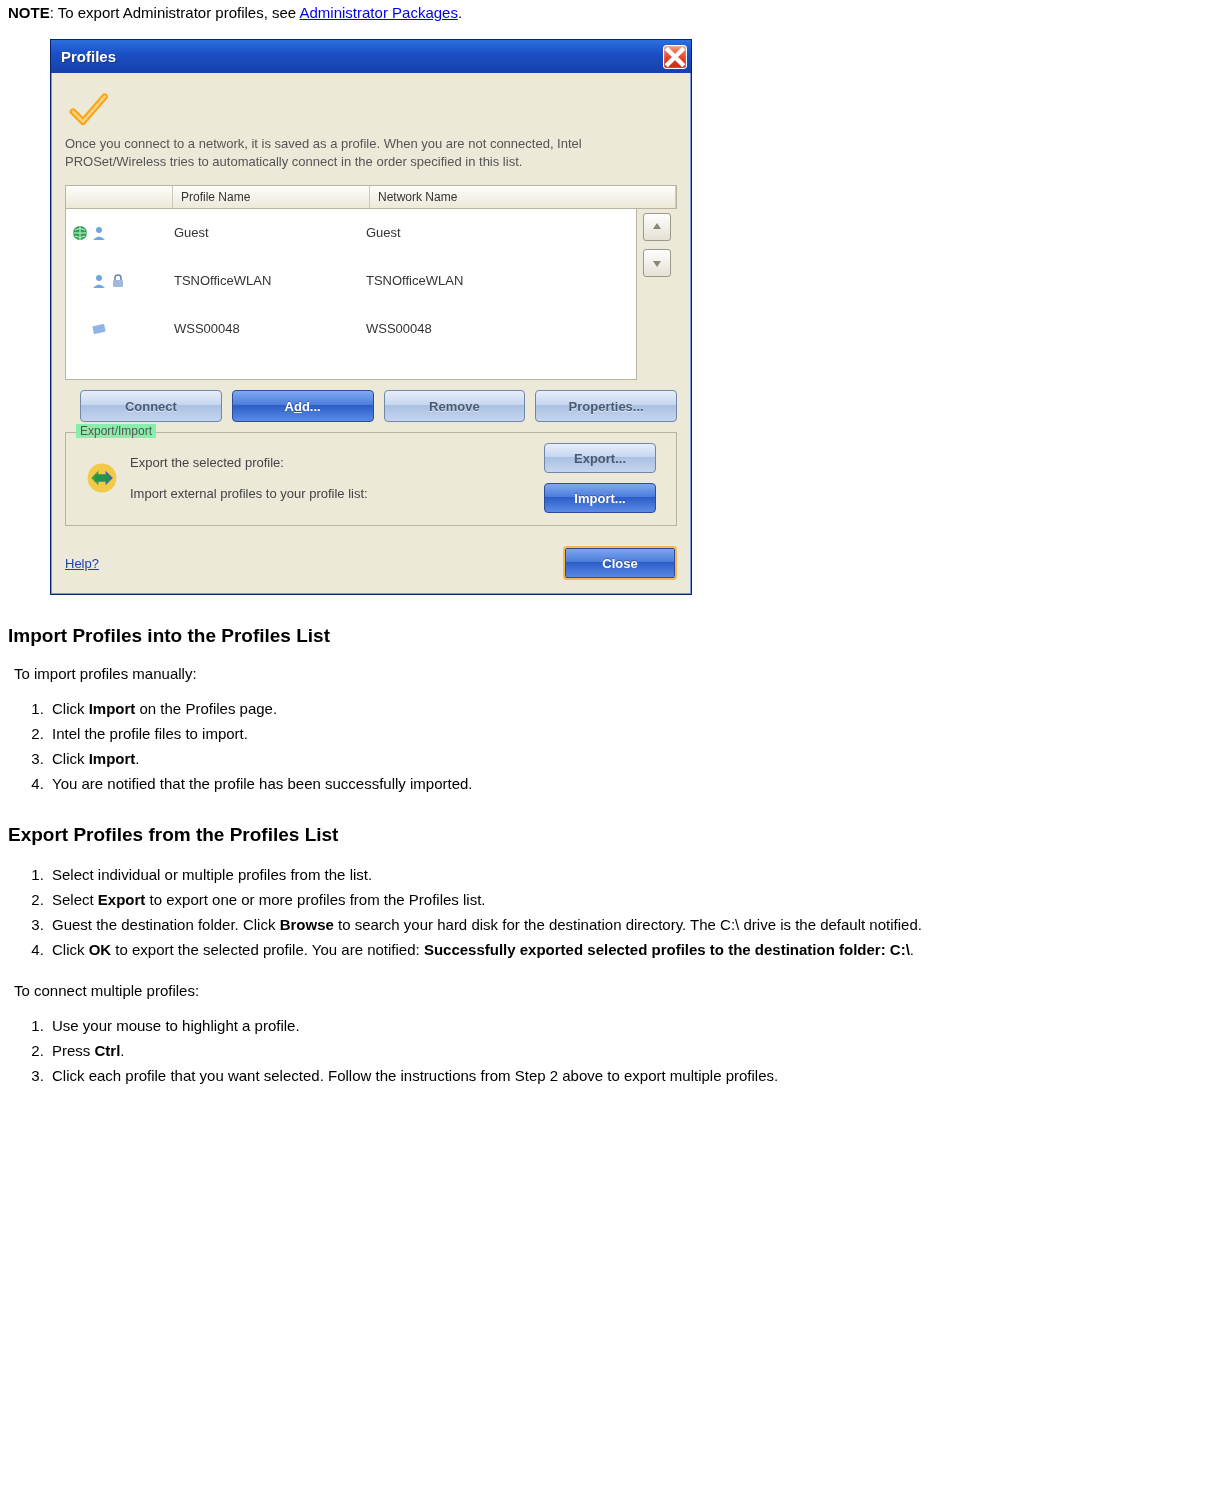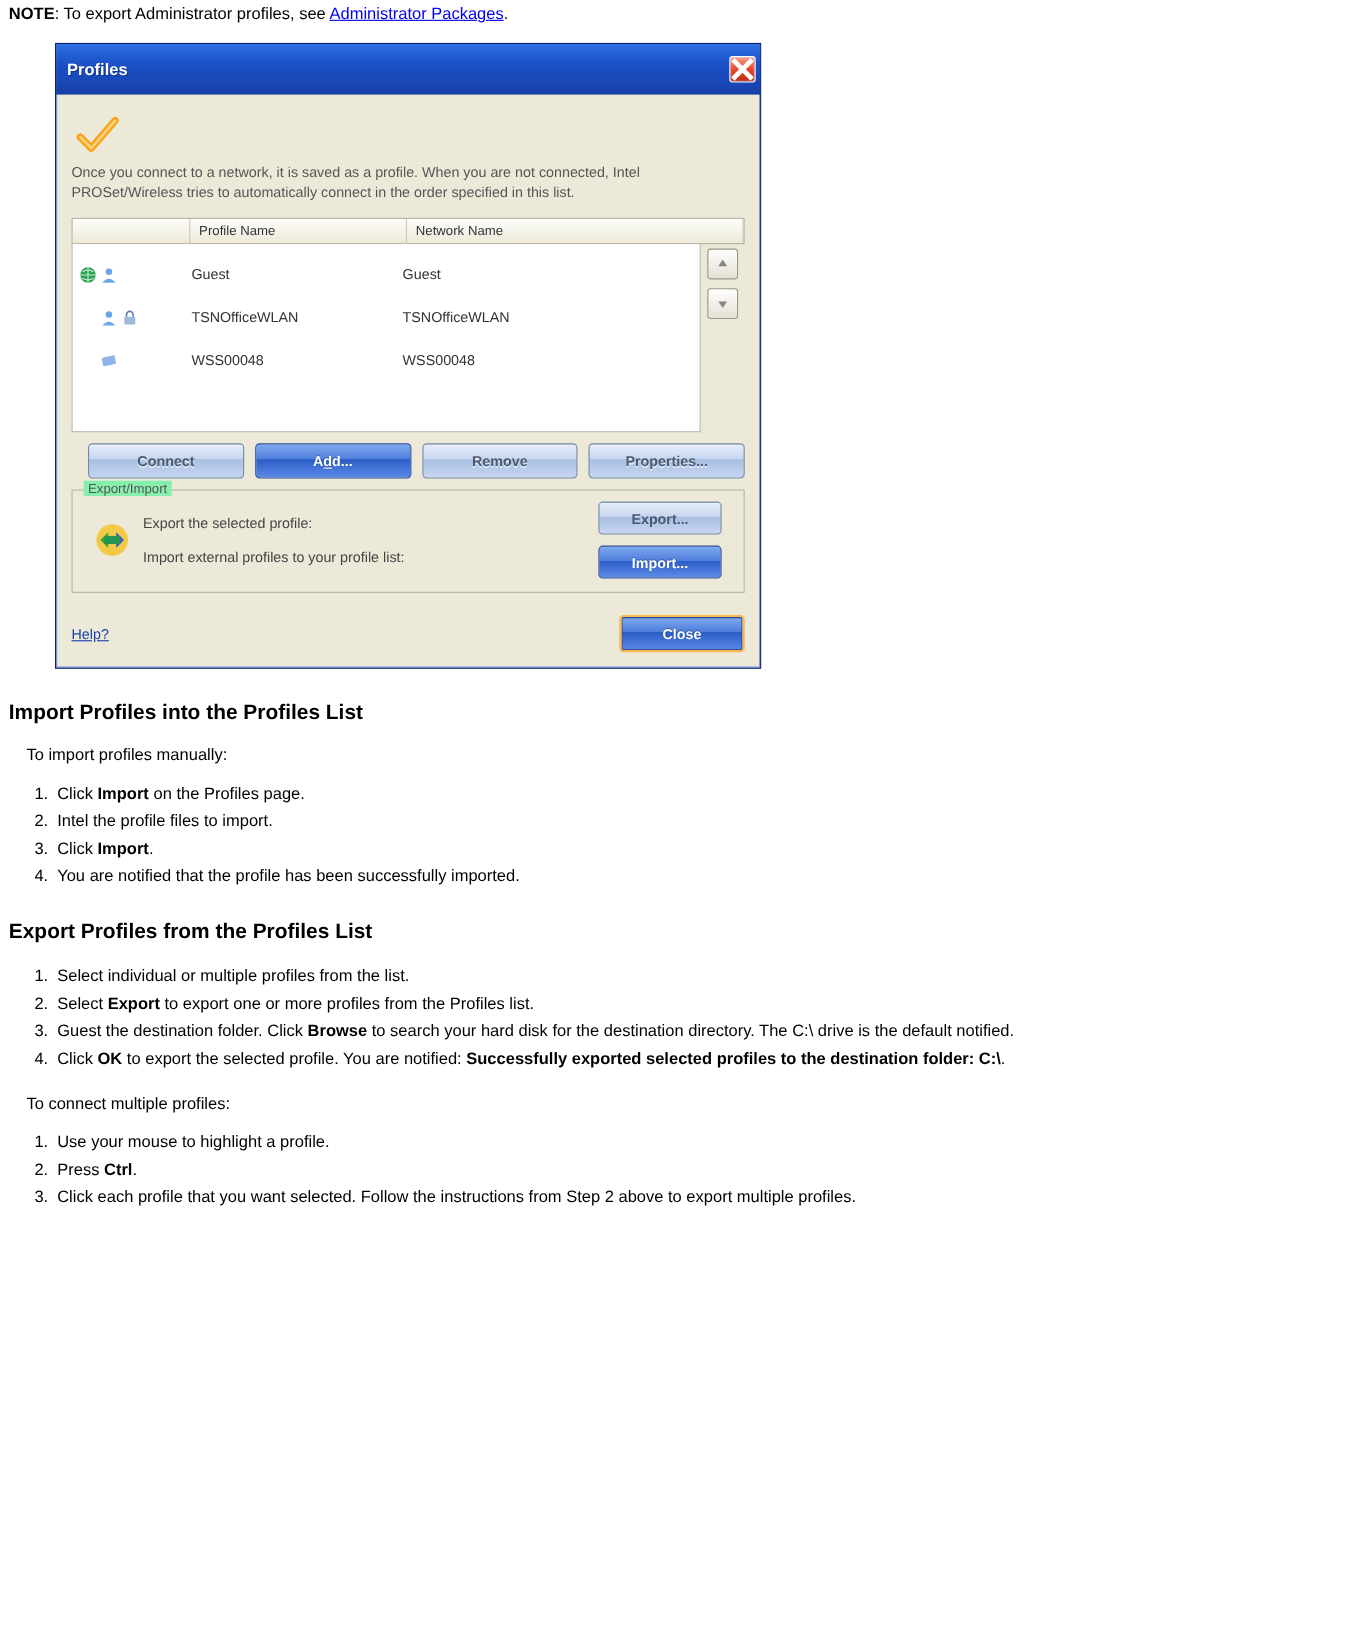--- a/index.html
+++ b/index.html
@@ -21,21 +21,21 @@
   .dialog {
     width: 640px;
     border: 1px solid #0a246a;
     background: #ece9d8;
     font-family: Tahoma, Verdana, sans-serif;
     font-size: 13px;
     color: #333;
     box-shadow: 0 0 0 1px #7a96df inset;
   }
   .titlebar {
-    height: 46px;
+    height: 33px;
     background: linear-gradient(to bottom, #2a6fe0 0%, #1c50c7 40%, #1640a8 100%);
     display: flex;
     align-items: center;
     padding: 0 4px 0 10px;
     color: #fff;
     font-weight: bold;
     font-size: 15px;
     text-shadow: 1px 1px 0 rgba(0,0,0,0.3);
   }
   .titlebar-text { flex: 1; }
@@ -76,21 +76,21 @@
   .hcol-nname{ flex:1; }
   .list-body-row { display:flex; align-items:stretch; }
   .list-body {
     background:#fff;
     border:1px solid #b8b4a3;
     border-top:none;
     height:170px;
     flex:1;
     font-size:13px;
   }
-  .row { display:flex; padding:3px 0;margin-top:17px; }
+  .row { display:flex; padding:16px 0; }
   .row .c-icons{ width:98px; padding-left:6px; display:flex; gap:3px; align-items:center;}
   .row .c-pname{ width:188px; padding-left:4px;}
   .row .c-nname{ flex:1; padding-left:4px;}
   .mini-icon{width:16px;height:16px;display:inline-flex;align-items:center;justify-content:center;}
   .updown-col{
     width:34px; display:flex; flex-direction:column; justify-content:flex-start; gap:8px;
     padding:4px 0 0 6px;
   }
   .ud-btn{
     width:26px;height:26px;
@@ -160,21 +160,21 @@
     display:flex;align-items:center;justify-content:center;
     text-shadow:0 -1px 0 rgba(0,0,0,.3);
     font-family: Tahoma, sans-serif;
     box-shadow: 0 0 0 1px #2a4d9a inset;
   }
   h3.sec{
     font-family: Verdana, sans-serif;
     font-size:19px; font-weight:bold;
     margin:30px 0 18px 0;
   }
-  p.para{ margin: 0 0 16px 16px; }
+  p.para{ margin: 0 0 16px 6px; }
   ol.steps{ margin:0 0 22px 40px; padding:0; }
   ol.steps li{ margin:0 0 3px 0; line-height:1.45; padding-left:4px;}
 </style>
 </head>
 <body>
 
 <div class="page">
 
   <p class="note-line">
     <span class="bold">NOTE</span><span>: To export Administrator profiles, see </span><a class="link" href="#">Administrator Packages</a><span>.</span>

